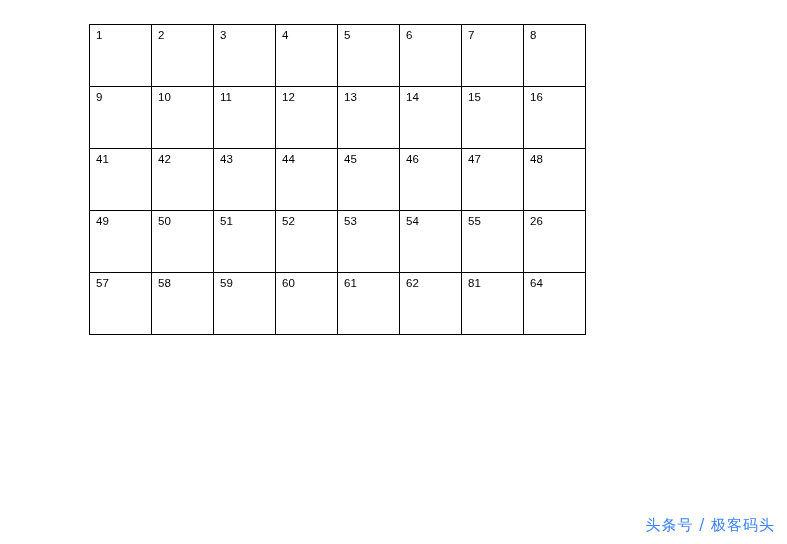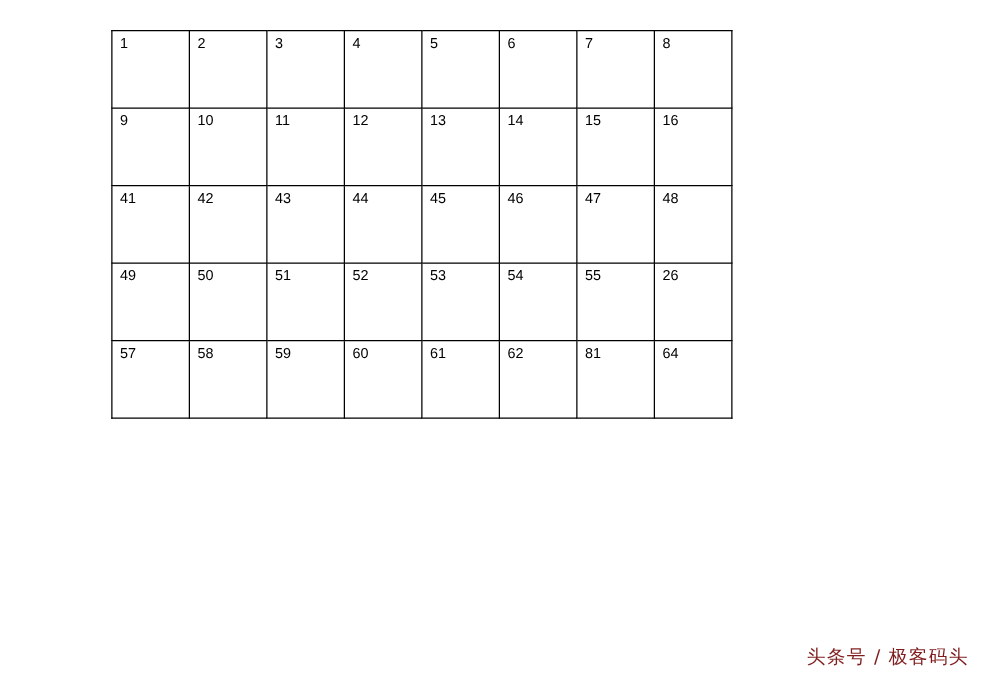--- a/index.html
+++ b/index.html
@@ -35,21 +35,21 @@
     font-size: 11.5px;
     color: #000000;
     line-height: 1;
     box-sizing: border-box;
   }
   #watermark {
     position: absolute;
     right: 12px;
     bottom: 9px;
     font-size: 15px;
-    color: #7f1d1d;
+    color: #3b82f6;
     letter-spacing: 1px;
     white-space: nowrap;
     font-family: "DejaVu Sans", sans-serif;
   }
 </style>
 </head>
 <body>
 
 <div id="page">
 

